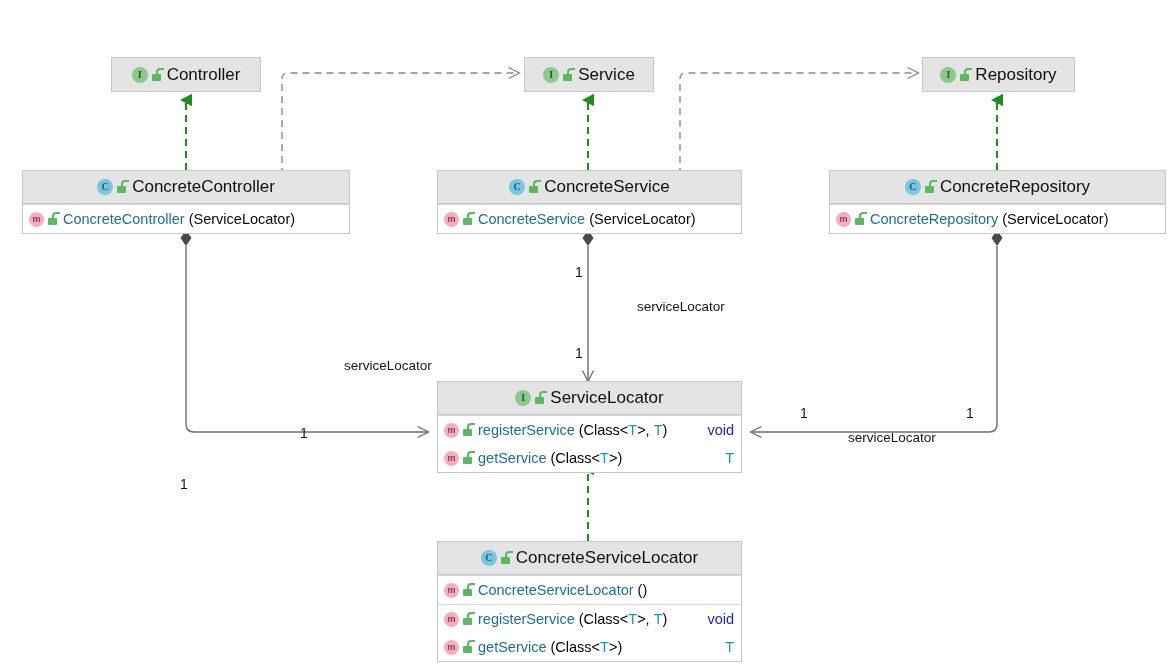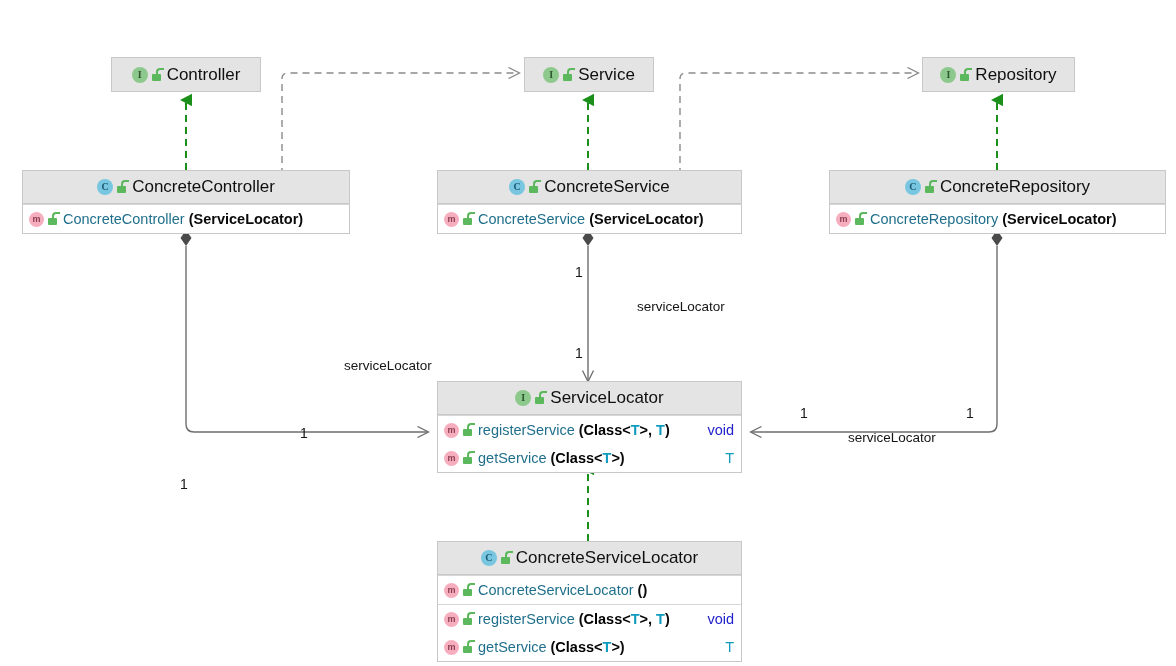--- a/index.html
+++ b/index.html
@@ -49,21 +49,21 @@
   }
   .lock u{
     position:absolute;left:4px;bottom:6px;width:6px;height:5px;
     border:2px solid #5cb85c;border-bottom:none;border-right:none;
     border-top-left-radius:4px;display:block;
   }
 
   
   .tname{color:#0f0f0f;}
   .mname{color:#1f6f8b;}
-  .punc{color:#0a0a0a;font-weight:700;}
+  .punc{color:#0a0a0a;font-weight:400;}
   .ptype{color:#000000;}
   .tparam{color:#0f9bbd;}
   .kw{color:#2222cc;}
   .tret{color:#0f9bbd;}
 
   
   .lbl{position:absolute;font-size:13.5px;color:#151515;white-space:nowrap;}
   .lbl.mult{font-size:14px;}
 </style>
 </head>

